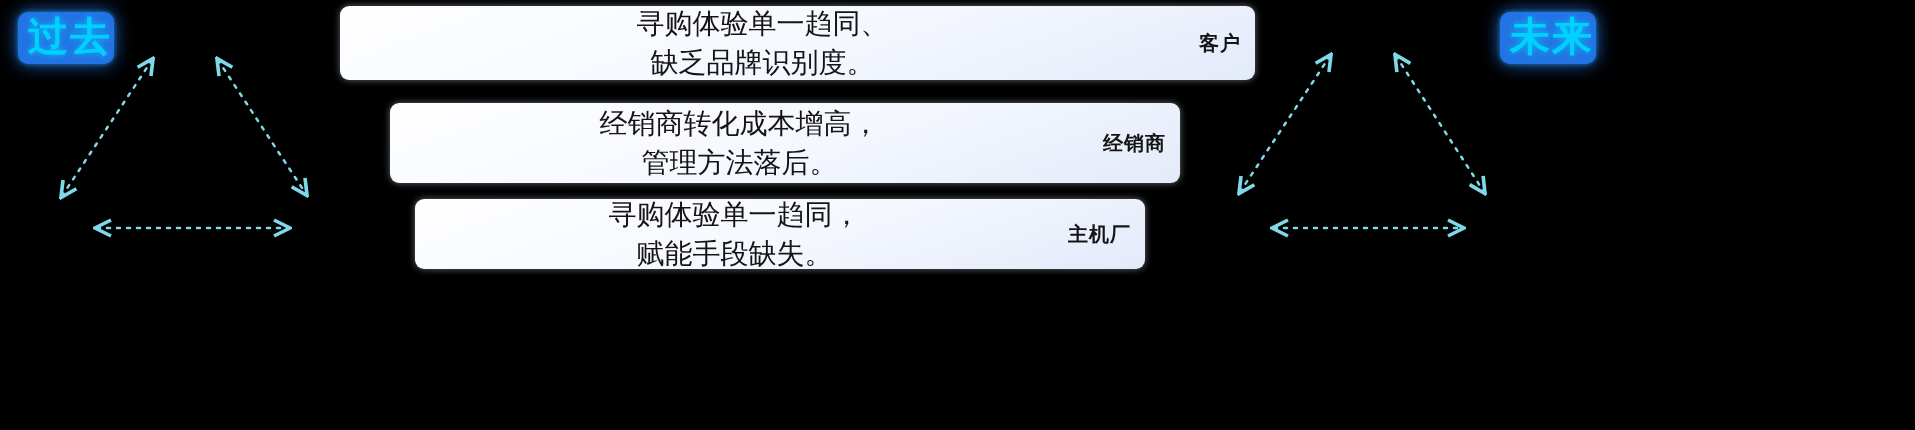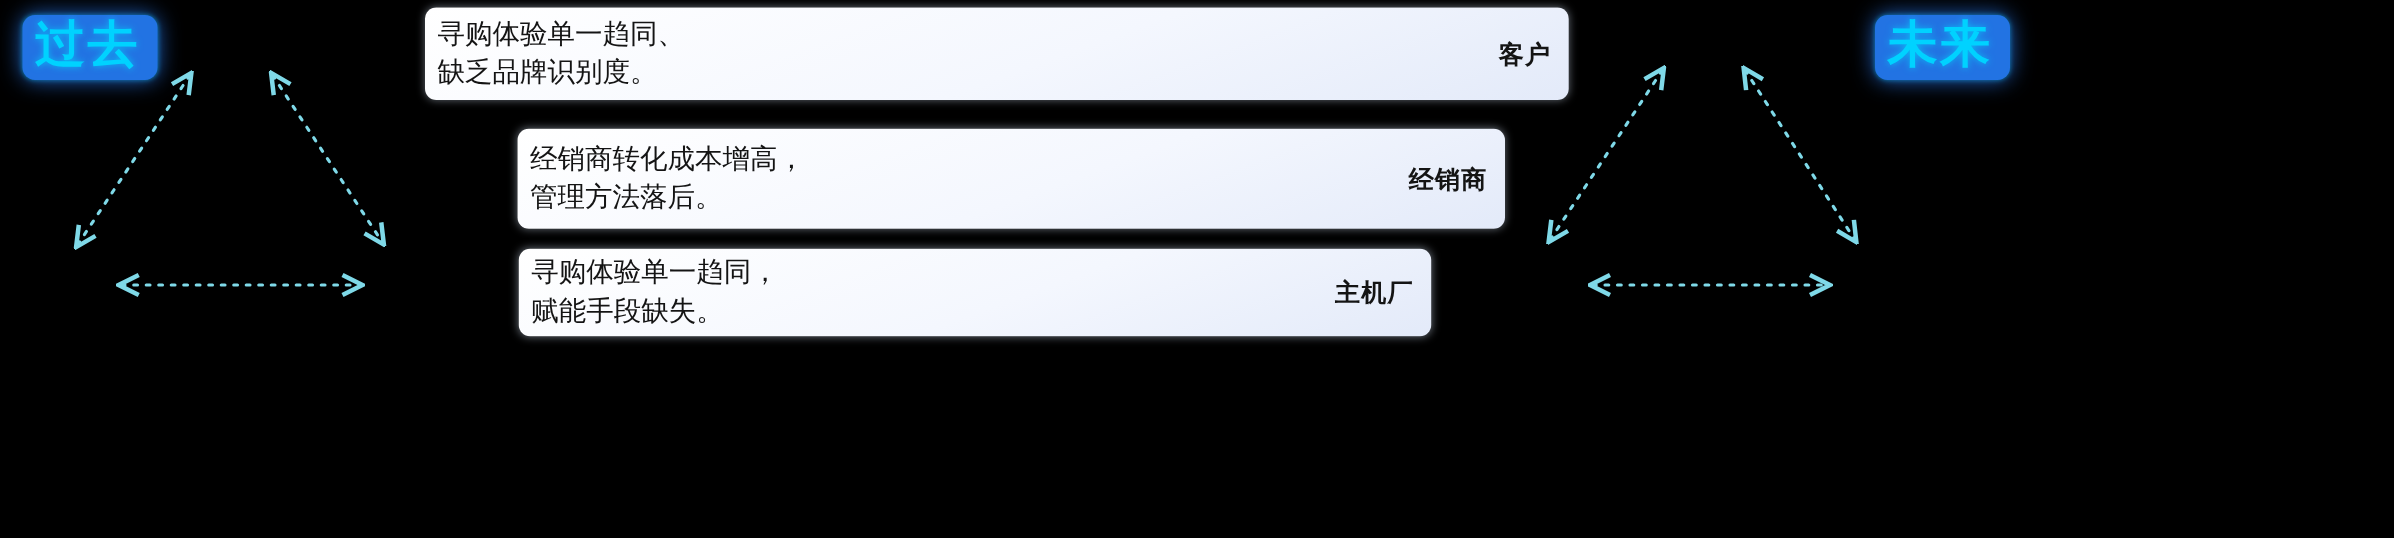--- a/index.html
+++ b/index.html
@@ -18,21 +18,21 @@
     width: 1915px;
     height: 430px;
     background: #000;
     overflow: hidden;
   }
 
   
   .time-label {
     position: absolute;
     display: inline-block;
-    padding: 2px 14px 6px 10px;
+    padding: 2px 2px 6px 10px;
     border-radius: 10px;
     background: var(--label-bg);
     color: var(--label-text);
     font-size: 40px;
     font-weight: bold;
     letter-spacing: 2px;
     box-shadow: 0 0 18px rgba(40, 120, 240, 0.85), 0 0 4px rgba(0, 210, 255, 0.6);
     text-shadow: 0 0 6px rgba(0, 220, 255, 0.7);
     line-height: 1.1;
   }
@@ -63,28 +63,28 @@
   .row-box {
     position: absolute;
     display: flex;
     align-items: center;
     background: linear-gradient(160deg, #ffffff 0%, #f4f7fe 55%, #e3eaf9 100%);
     border-radius: 9px;
     box-shadow: 0 0 7px rgba(220, 235, 255, 0.45);
     color: var(--box-text);
   }
   .row-customer { left: 340px; top: 6px;   width: 915px; height: 74px; }
-  .row-dealer   { left: 390px; top: 103px; width: 790px; height: 80px; margin-left: 24px; }
+  .row-dealer   { left: 390px; top: 103px; width: 790px; height: 80px; }
   .row-oem      { left: 415px; top: 199px; width: 730px; height: 70px; }
 
   .cell-side {
     flex: 1 1 40%;
-    font-size: 22px;
+    font-size: 28px;
     line-height: 1.4;
-    text-align: left;
+    text-align: center;
     white-space: pre-line;
     padding: 4px 10px;
   }
   .cell-center {
     flex: 0 0 auto;
     font-size: 20px;
     font-weight: 600;
     text-align: right;
     padding: 0 14px;
     letter-spacing: 1px;

